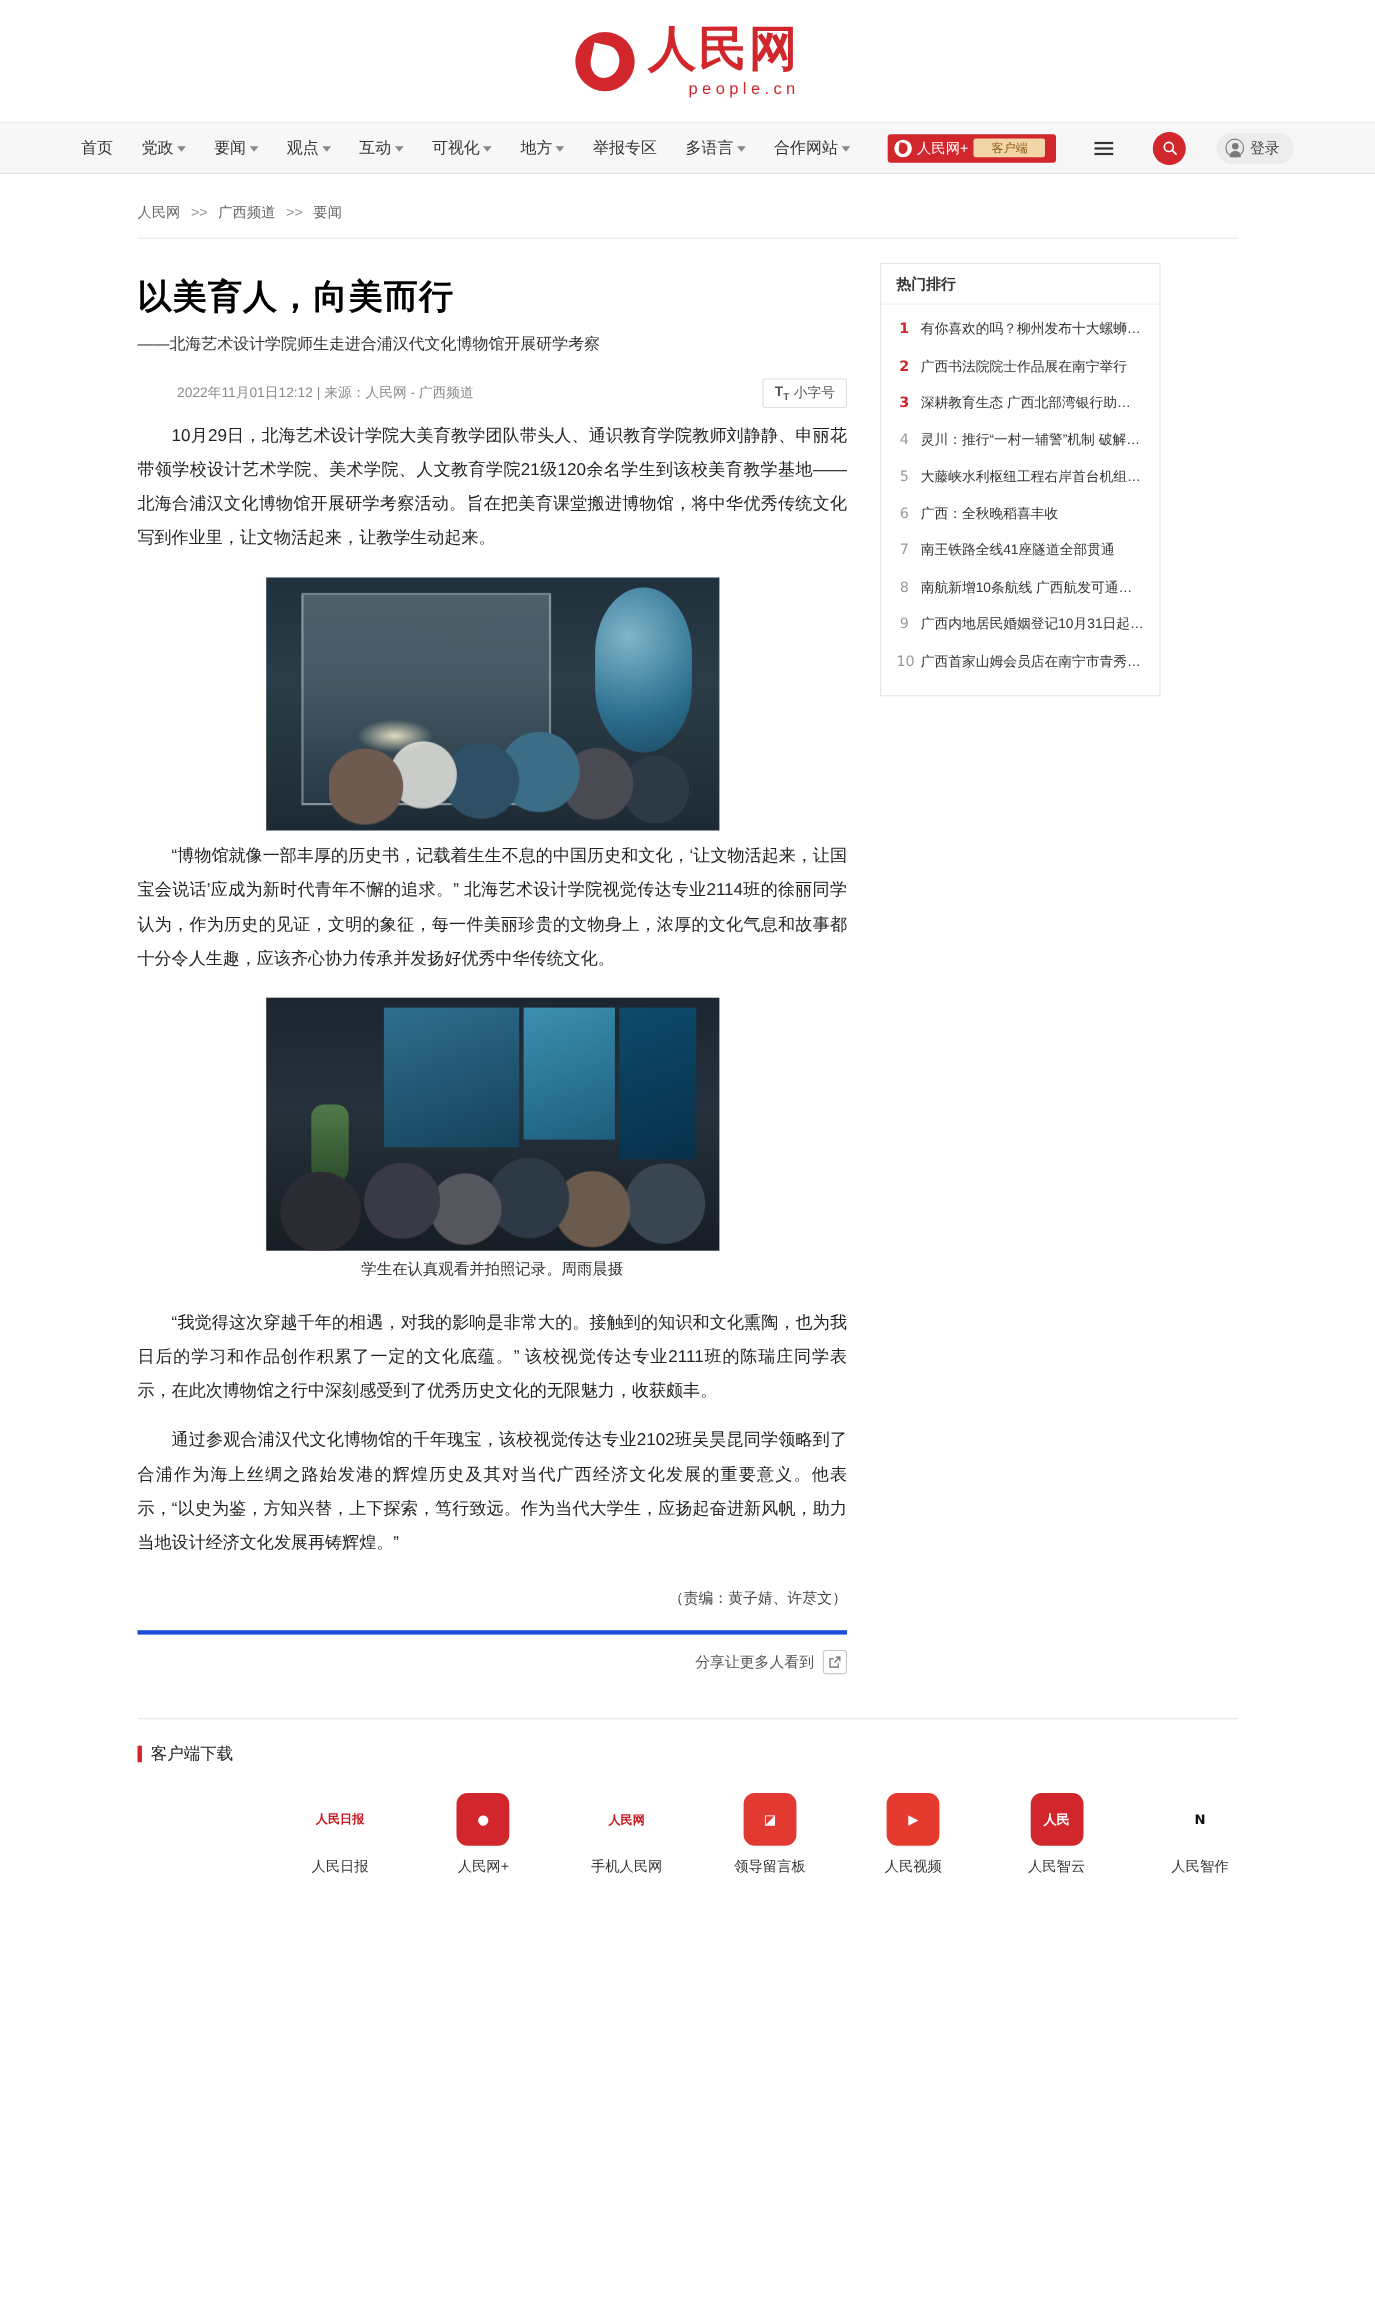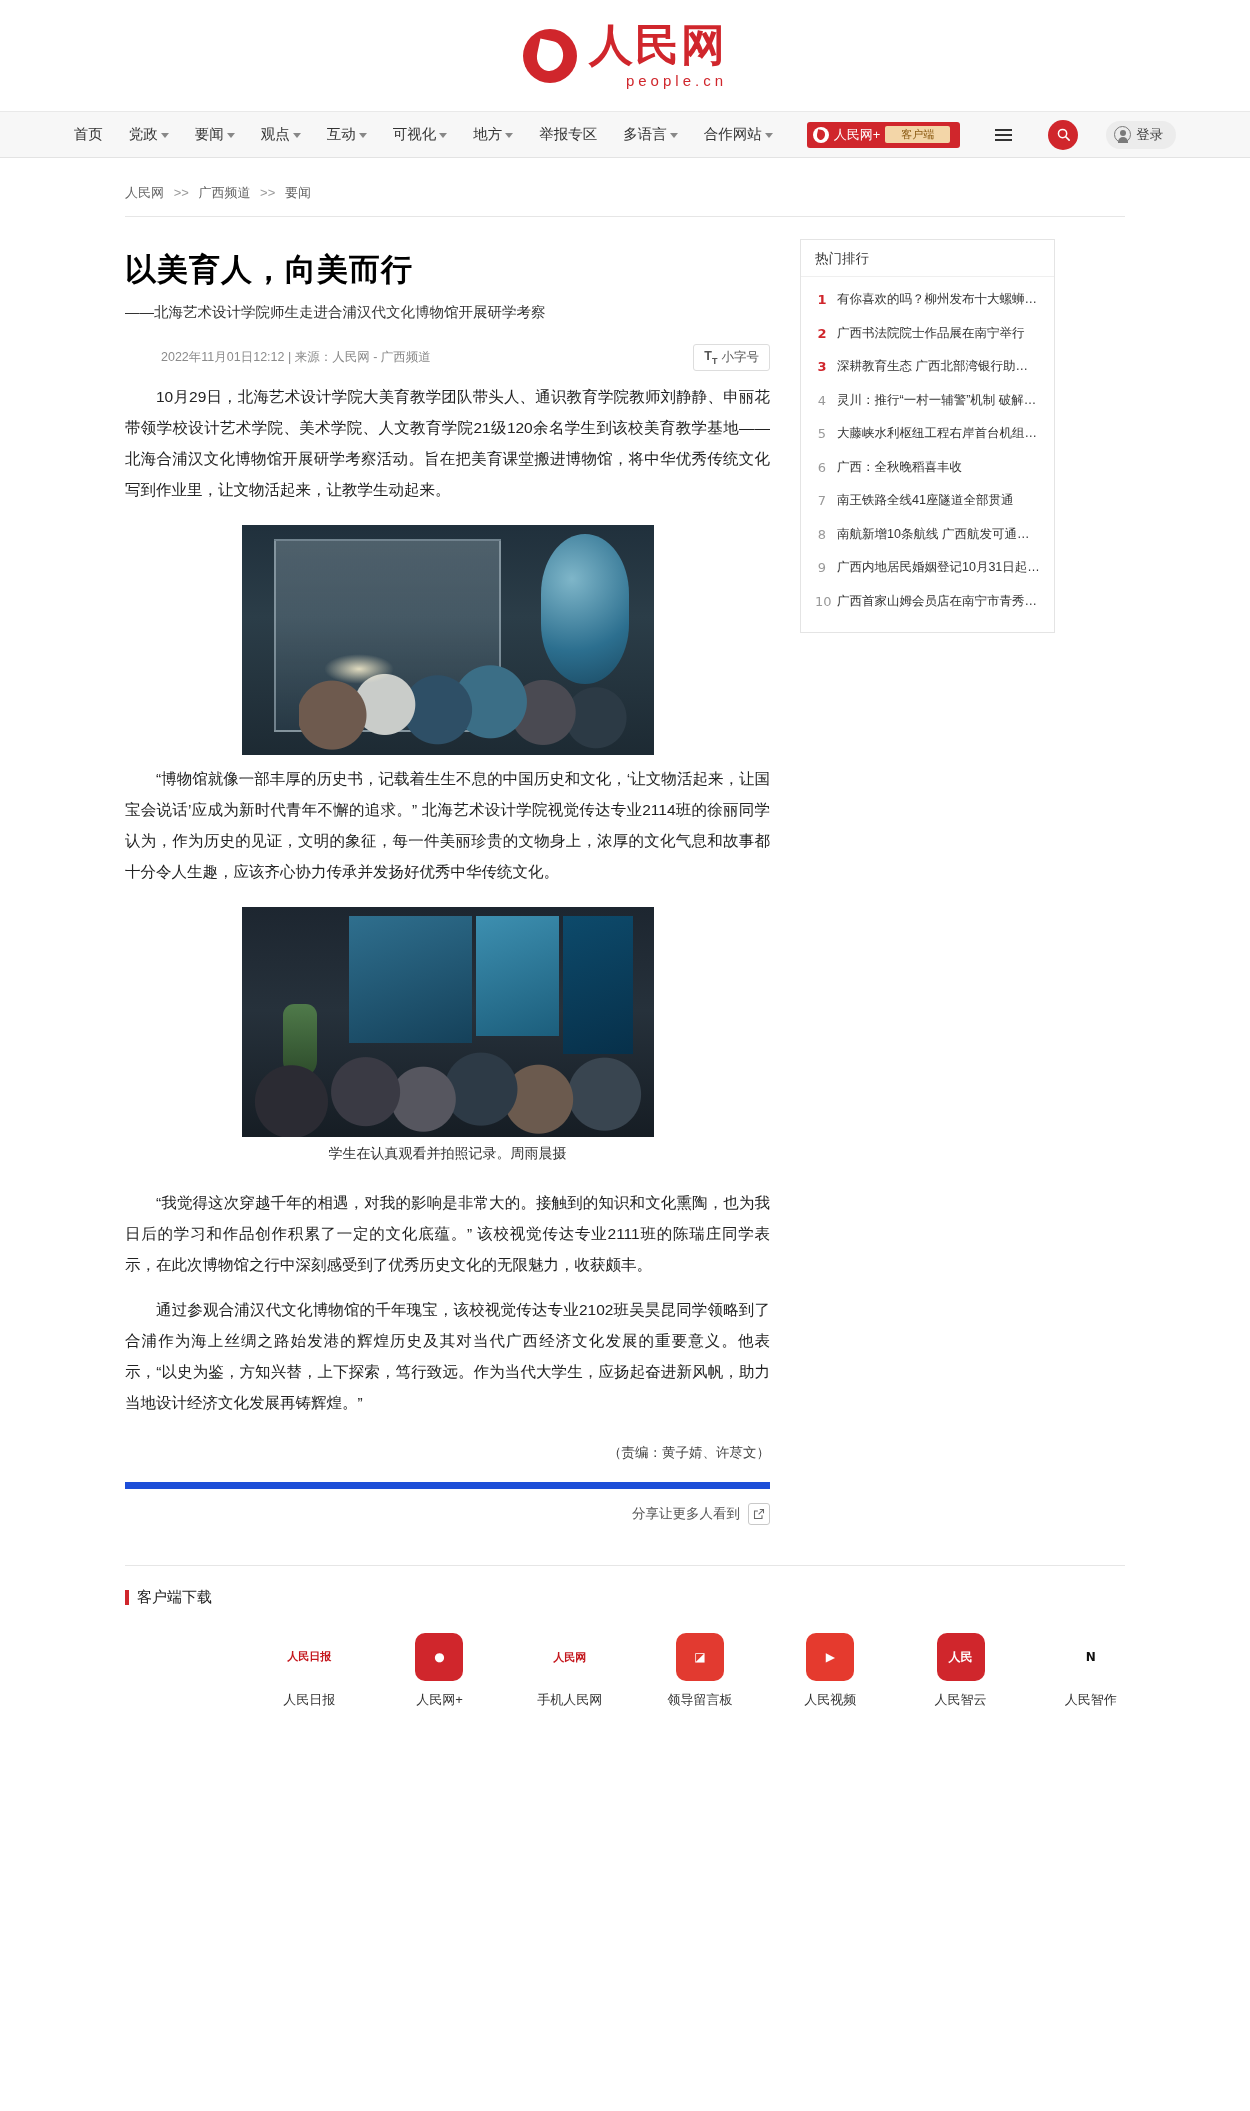--- a/index.html
+++ b/index.html
@@ -194,33 +194,33 @@
       radial-gradient(circle at 30% 64%, #3a3a44 0 34px, transparent 35px),
       radial-gradient(circle at 44% 70%, #56565f 0 32px, transparent 33px),
       radial-gradient(circle at 58% 62%, #2d3a46 0 36px, transparent 37px),
       radial-gradient(circle at 72% 70%, #6b5a4e 0 34px, transparent 35px),
       radial-gradient(circle at 88% 66%, #394550 0 36px, transparent 37px);
   }
 
   .editor-line { font-size:13.5px; color:#444; text-align:right; margin: 26px 0 20px 0; }
   .share-row {
     display:flex; justify-content:flex-end; align-items:center; gap:8px;
-    border-top:7px solid #1d4ed8; padding-top:14px; margin-top:6px;
+    border-top:4px solid #1d4ed8; padding-top:14px; margin-top:6px;
   }
   .share-text{ font-size:13.5px; color:#555; }
   .share-icon{
     width:22px;height:22px;border:1px solid #c9c9c9;border-radius:3px;
     display:flex;align-items:center;justify-content:center;
   }
 
   
   .rank-box { border:1px solid #e4e4e4; background:#fff; }
   .rank-head {
     font-size:13.5px; color:#333; padding:10px 14px 8px 14px;
-    border-bottom:1px solid #efefef; font-weight:400;
+    border-bottom:1px solid #efefef; font-weight:700;
   }
   .rank-list { padding: 6px 10px 14px 10px; }
   .rank-item {
     display:flex; align-items:flex-start; gap:8px;
     font-size:12.5px; line-height:1.5; color:#333;
     padding: 7px 4px; cursor:pointer;
   }
   .rank-num {
     width:14px; text-align:center; font-size:13px; color:#999;
     font-family:"DejaVu Sans",sans-serif; flex:0 0 14px;

